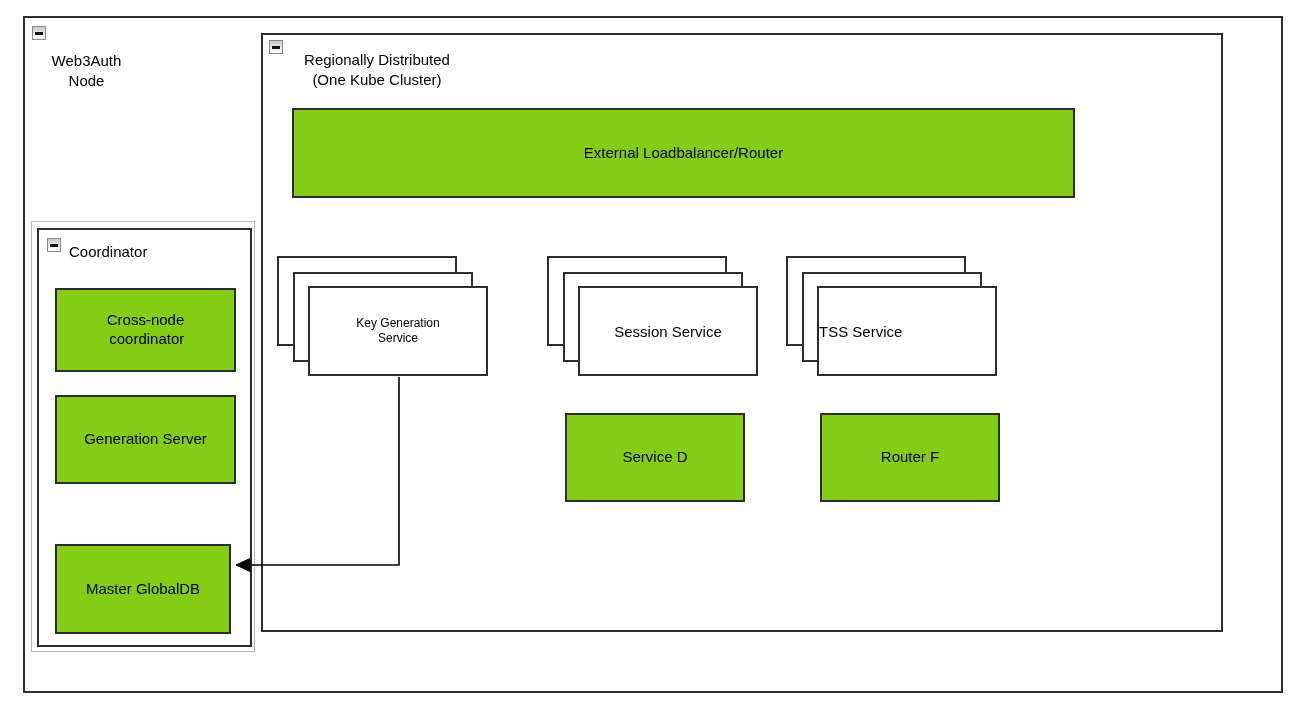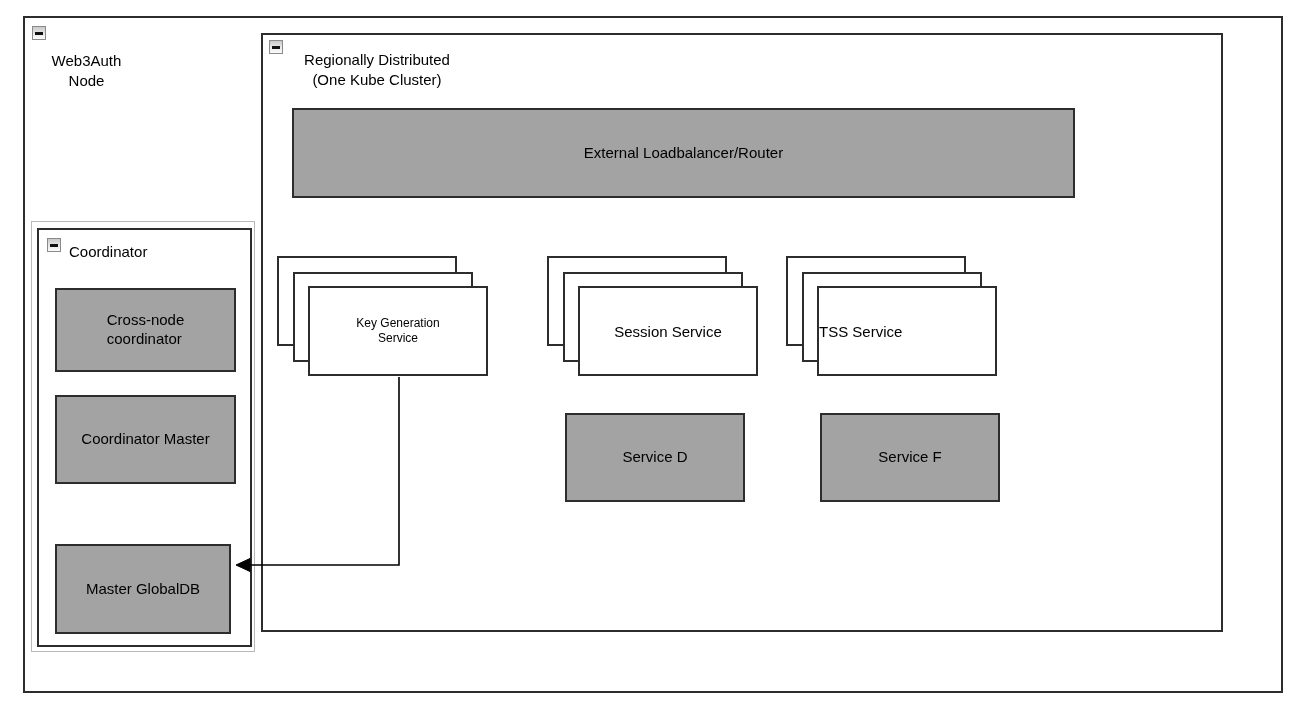--- a/index.html
+++ b/index.html
@@ -7,22 +7,22 @@
     position:relative;width:1302px;height:708px;background:#ffffff;
     font-family:"Liberation Sans",sans-serif;color:#000000;overflow:hidden;
   }
   .container{
     position:absolute;border:2px solid #2d2d2d;background:#ffffff;box-sizing:border-box;
   }
   .group-outline{
     position:absolute;border:1px solid #b9b9b9;background:transparent;box-sizing:border-box;
   }
   .node-box{
-    position:absolute;border:2px solid #2d2d2d;background:#a3a3a3;box-sizing:border-box;
-    display:flex;align-items:center;justify-content:center;text-align:left;
+    position:absolute;border:2px solid #2d2d2d;background:#84cc16;box-sizing:border-box;
+    display:flex;align-items:center;justify-content:center;text-align:right;
     font-size:15px;line-height:1.25;
   }
   .stack{position:absolute;}
   .stack .layer{
     position:absolute;width:180px;height:90px;border:2px solid #2d2d2d;
     background:#ffffff;box-sizing:border-box;
   }
   .ctr-title{
     position:absolute;font-size:15px;line-height:1.3;text-align:center;white-space:nowrap;
   }
@@ -88,39 +88,39 @@
       <div class="layer" style="left:31px;top:30px;display:flex;align-items:center;text-align:center;font-size:15px;">
         <span>TSS Service</span>
       </div>
     </div>
 
     <div class="node-box" style="left:302px;top:378px;width:180px;height:89px;">
       <span>Service D</span>
     </div>
 
     <div class="node-box" style="left:557px;top:378px;width:180px;height:89px;">
-      <span>Service F</span>
+      <span>Router F</span>
     </div>
   </div>
 
   <div class="group-outline" style="left:31px;top:221px;width:224px;height:431px;"></div>
 
   <div class="container" style="left:37px;top:228px;width:215px;height:419px;">
     <span class="collapse-btn" style="left:8px;top:8px;"></span>
     <div class="ctr-title left" style="left:30px;top:12px;">Coordinator</div>
 
     <div class="node-box" style="left:16px;top:58px;width:181px;height:84px;">
       <div>
         <div>Cross-node</div>
         <div>coordinator</div>
       </div>
     </div>
 
     <div class="node-box" style="left:16px;top:165px;width:181px;height:89px;">
-      <span>Coordinator Master</span>
+      <span>Generation Server</span>
     </div>
 
     <div class="node-box" style="left:16px;top:314px;width:176px;height:90px;">
       <span>Master GlobalDB</span>
     </div>
   </div>
 
   <svg class="edge-svg" width="1302" height="708" viewBox="0 0 1302 708">
     <g class="edge">
       <path d="M 399 377 L 399 565 L 249 565" fill="none" stroke="#000000" stroke-width="1.6"></path>

